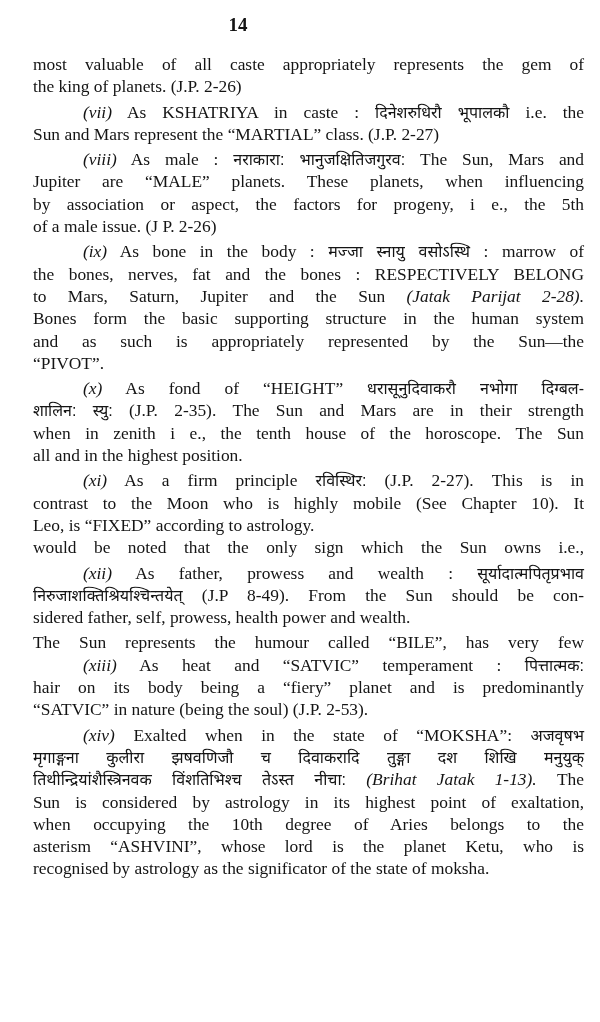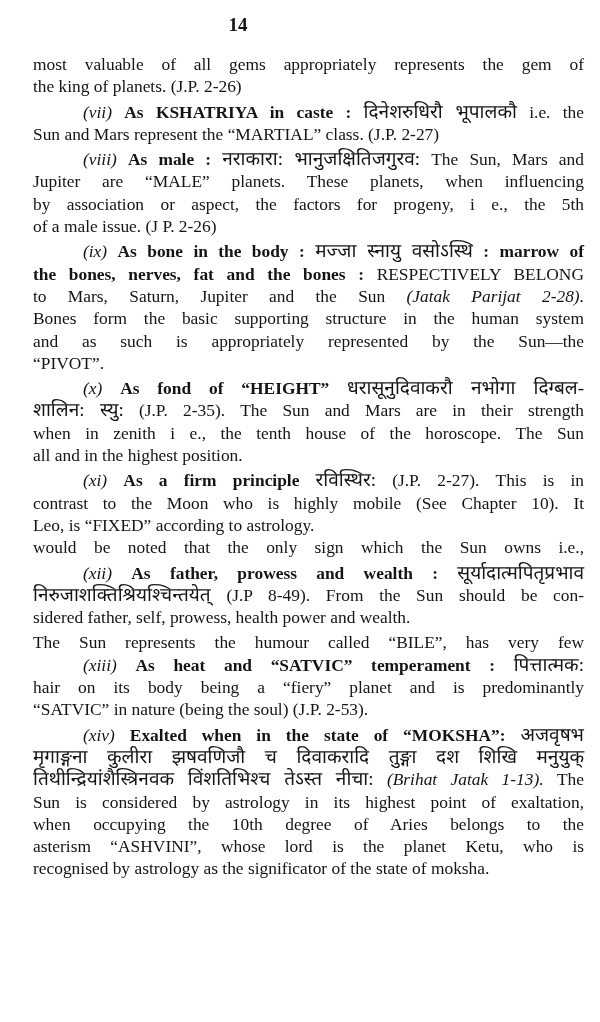--- a/index.html
+++ b/index.html
@@ -43,38 +43,38 @@
   .line.last {
     text-align-last: left;
   }
   .line.indent {
     padding-left: 50px;
     box-sizing: border-box;
   }
   .para-gap {
     height: 3px;
   }
-  b, .b { font-weight: bold; }
+  b, .b { font-weight: normal; }
   i, .i { font-style: italic; }
   .dev {
-    font-family: Liberation Serif, serif;
-    font-size: 19px;
+    font-family: Liberation Sans, sans-serif;
+    font-size: 16px;
     font-weight: normal;
     margin-top: 45px;
   }
 </style>
 </head>
 <body>
 
 <div class="page-number">14</div>
 
 <div class="column">
 
   <div>
-    <div class="line">most valuable of all gems appropriately represents the gem of</div>
+    <div class="line">most valuable of all caste appropriately represents the gem of</div>
     <div class="line last">
       <span>the king of planets. (J.P. 2-26)</span>
     </div>
   </div>
   <div class="para-gap"></div>
 
   <div>
     <div class="line indent">
       <span class="i">(vii)</span>
       <span class="b">As KSHATRIYA in caste :</span>

